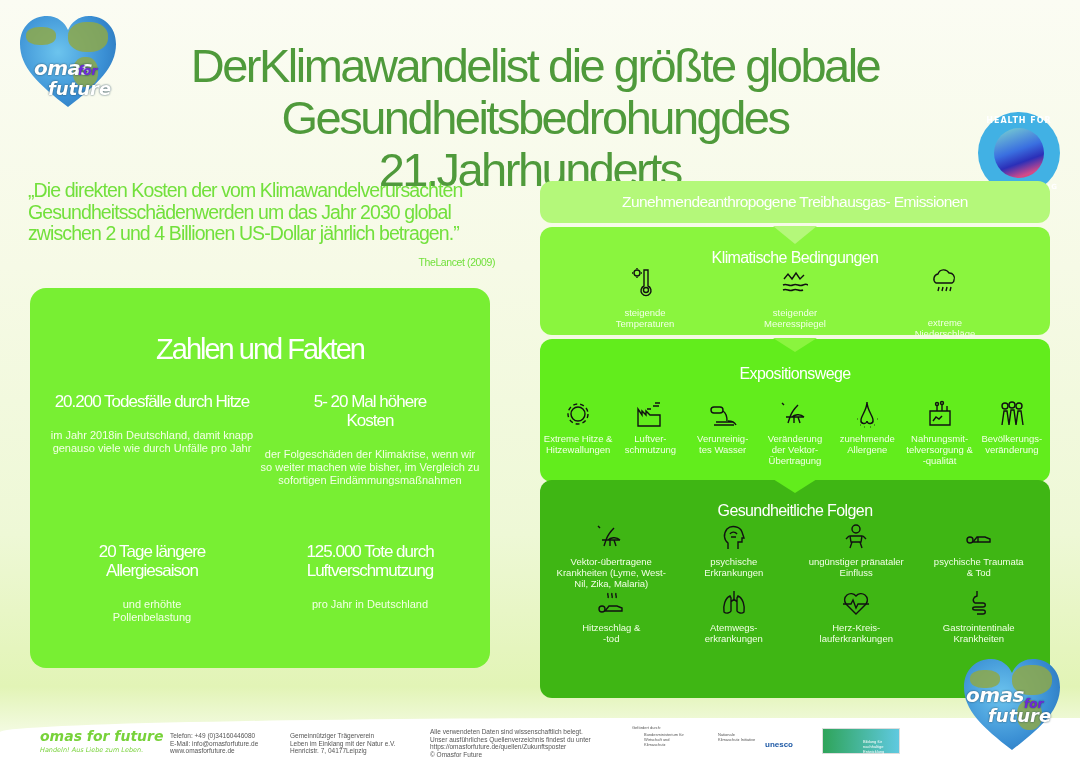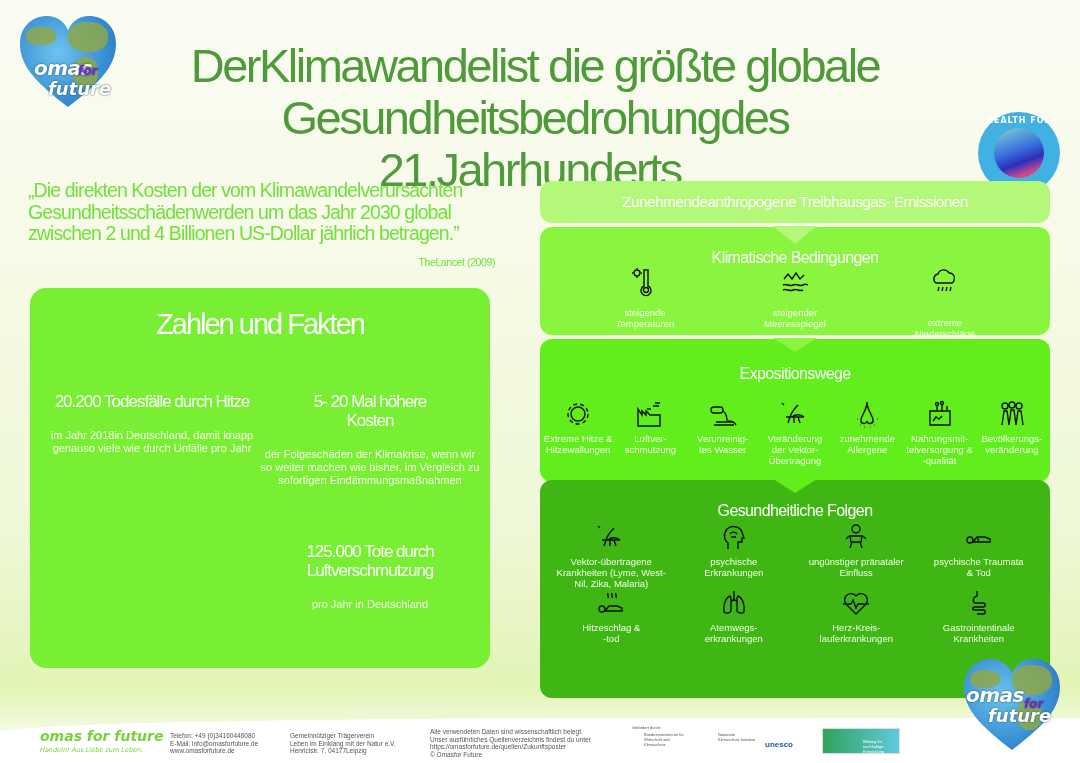--- a/index.html
+++ b/index.html
@@ -14,21 +14,21 @@
 .heart .t2{position:absolute;left:58px;top:58px;font:bold italic 12px "DejaVu Sans",sans-serif;color:#6d28d9;text-shadow:0 0 2px #245}
 .heart .t3{position:absolute;left:30px;top:66px;font:bold italic 18px "DejaVu Sans",sans-serif;color:#fff;text-shadow:0 0 2px #245}
 .title{position:absolute;left:120px;top:40px;width:830px;text-align:center;color:#4f9a3b;font-size:47px;line-height:52px;letter-spacing:-2.5px}
 .h4f{position:absolute;left:978px;top:112px;width:82px;height:82px;border-radius:50%;background:#41b1e4;}
 .h4f .inner{position:absolute;left:16px;top:16px;width:50px;height:50px;border-radius:50%;
  background:linear-gradient(160deg,#7fd8d0 0%,#3a6fe0 45%,#2b2fb8 65%,#d04a8a 85%,#f03f5a 100%)}
 .h4f .lbl{position:absolute;left:0;width:82px;text-align:center;font:bold 8px "DejaVu Sans",sans-serif;color:#fff;letter-spacing:1px}
 .quote{position:absolute;left:28px;top:180px;width:470px;color:#72e03c;font-size:19.5px;line-height:21.5px;letter-spacing:-0.9px}
 .cite{position:absolute;left:380px;top:256px;width:115px;text-align:right;color:#72e03c;font-size:10.5px;letter-spacing:-0.4px}
 .facts{position:absolute;left:30px;top:288px;width:460px;height:380px;background:#78ef33;border-radius:16px;color:#fff}
-.facts h2{position:absolute;top:20px;width:100%;text-align:center;font-weight:normal;font-size:29px;letter-spacing:-2px}
+.facts h2{position:absolute;top:45px;width:100%;text-align:center;font-weight:normal;font-size:29px;letter-spacing:-2px}
 .fact{position:absolute;width:220px;text-align:center}
 .fact .big{font-size:17px;line-height:19px;letter-spacing:-1px}
 .fact .small{font-size:11px;line-height:13px;margin-top:18px;color:#f4ffe8}
 .panel{position:absolute;left:540px;width:510px;border-radius:12px;color:#fff;text-align:center}
 .p1{top:181px;height:42px;background:#b4f87a}
 .p1 .hd{font-size:15.5px;line-height:42px;letter-spacing:-0.6px}
 .p2{top:227px;height:108px;background:#8af53e}
 .p3{top:339px;height:143px;background:#62ed1c}
 .p4{top:480px;height:218px;background:#3fb614}
 .notch{position:absolute;left:50%;margin-left:-22px;top:-1px;width:0;height:0;border-left:22px solid transparent;border-right:22px solid transparent}
@@ -75,20 +75,24 @@
 <div class="facts">
   <h2>Zahlen und Fakten</h2>
   <div class="fact" style="left:12px;top:104px">
     <div class="big">20.200 Todesfälle durch Hitze</div>
     <div class="small">im Jahr 2018in Deutschland, damit knapp genauso viele wie durch  Unfälle pro Jahr</div>
   </div>
   <div class="fact" style="left:230px;top:104px">
     <div class="big" style="padding:0 48px">5- 20 Mal höhere Kosten</div>
     <div class="small">der Folgeschäden der Klimakrise, wenn wir so weiter machen wie bisher, im Vergleich zu sofortigen Eindämmungsmaßnahmen</div>
   </div>
+  <div class="fact" style="left:12px;top:254px">
+    <div class="big" style="padding:0 45px">20 Tage längere Allergiesaison</div>
+    <div class="small" style="padding:0 55px">und erhöhte Pollenbelastung</div>
+  </div>
   <div class="fact" style="left:230px;top:254px">
     <div class="big" style="padding:0 30px">125.000 Tote durch Luftverschmutzung</div>
     <div class="small">pro Jahr in Deutschland</div>
   </div>
 </div>
 
 <div class="panel p1">
   <div class="hd">Zunehmendeanthropogene Treibhausgas- Emissionen</div>
 </div>
 

